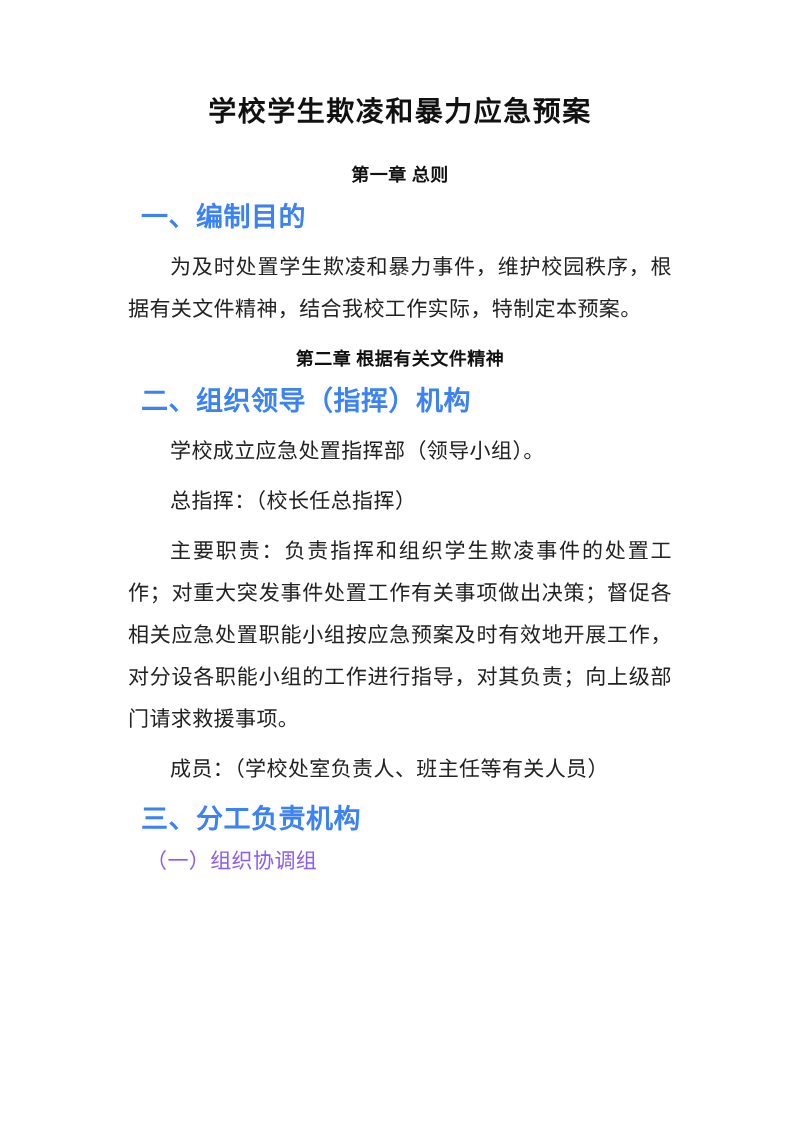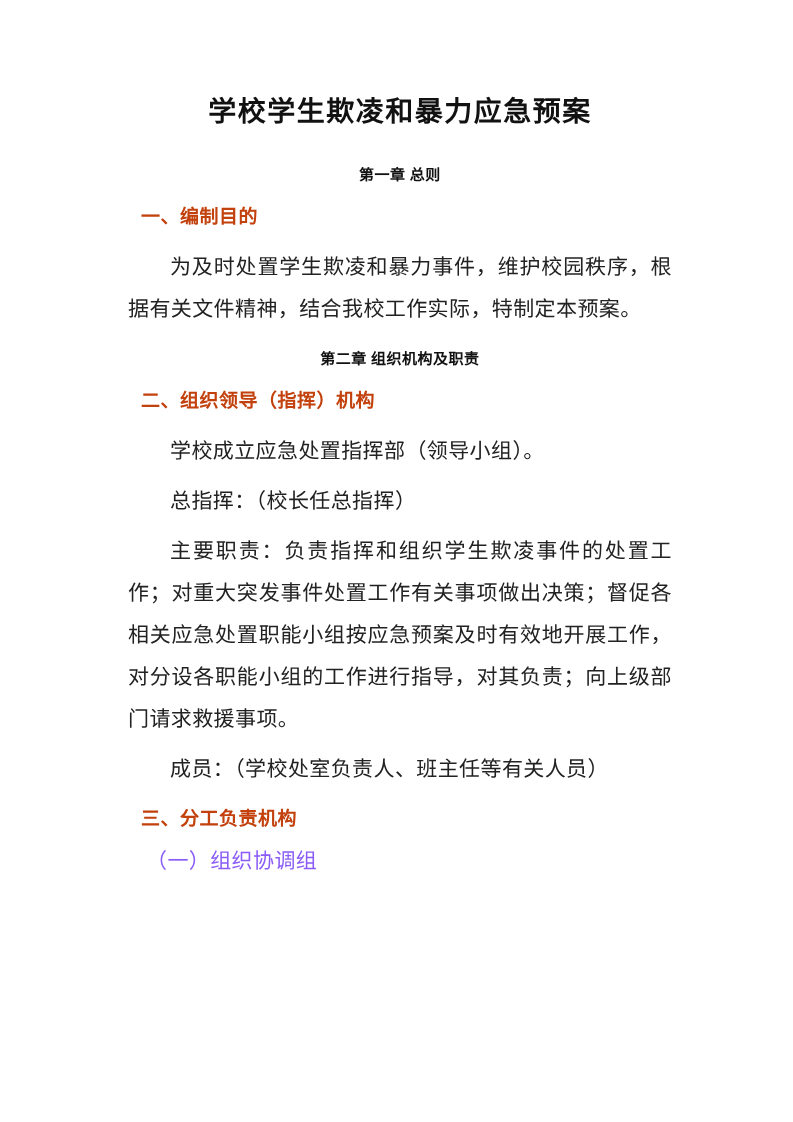--- a/index.html
+++ b/index.html
@@ -44,37 +44,37 @@
     margin: 0;
     padding-top: 92px;
     padding-bottom: 0;
     color: #111111;
     white-space: nowrap;
   }
 
   
   .chapter {
     text-align: center;
-    font-size: 15px;
+    font-size: 18px;
     font-weight: bold;
     line-height: 42px;
     letter-spacing: 0.5px;
     margin: 0;
     color: #111111;
   }
 
   
   .section-heading {
-    font-size: 19px;
+    font-size: 27px;
     font-weight: bold;
     line-height: 42px;
     letter-spacing: 0.5px;
     margin: 0;
     text-indent: 21px;
-    color: #c2410c;
+    color: #3b82f6;
   }
 
   
   .para {
     font-size: 21px;
     font-weight: normal;
     line-height: 42px;
     letter-spacing: 0.4px;
     margin: 8px;
     text-indent: 42px;
@@ -107,21 +107,21 @@
     <h1 class="doc-title">学校学生欺凌和暴力应急预案</h1>
 
     <div class="spacer-title"></div>
 
     <p class="chapter">第一章  总则</p>
 
     <p class="section-heading">一、编制目的</p>
 
     <p class="para">为及时处置学生欺凌和暴力事件，维护校园秩序，根据有关文件精神，结合我校工作实际，特制定本预案。</p>
 
-    <p class="chapter">第二章  组织机构及职责</p>
+    <p class="chapter">第二章  根据有关文件精神</p>
 
     <p class="section-heading">二、组织领导（指挥）机构</p>
 
     <p class="para">学校成立应急处置指挥部（领导小组）。</p>
 
     <p class="para">总指挥：（校长任总指挥）</p>
 
 
     <p class="para">主要职责：负责指挥和组织学生欺凌事件的处置工作；对重大突发事件处置工作有关事项做出决策；督促各相关应急处置职能小组按应急预案及时有效地开展工作，对分设各职能小组的工作进行指导，对其负责；向上级部门请求救援事项。</p>
 

